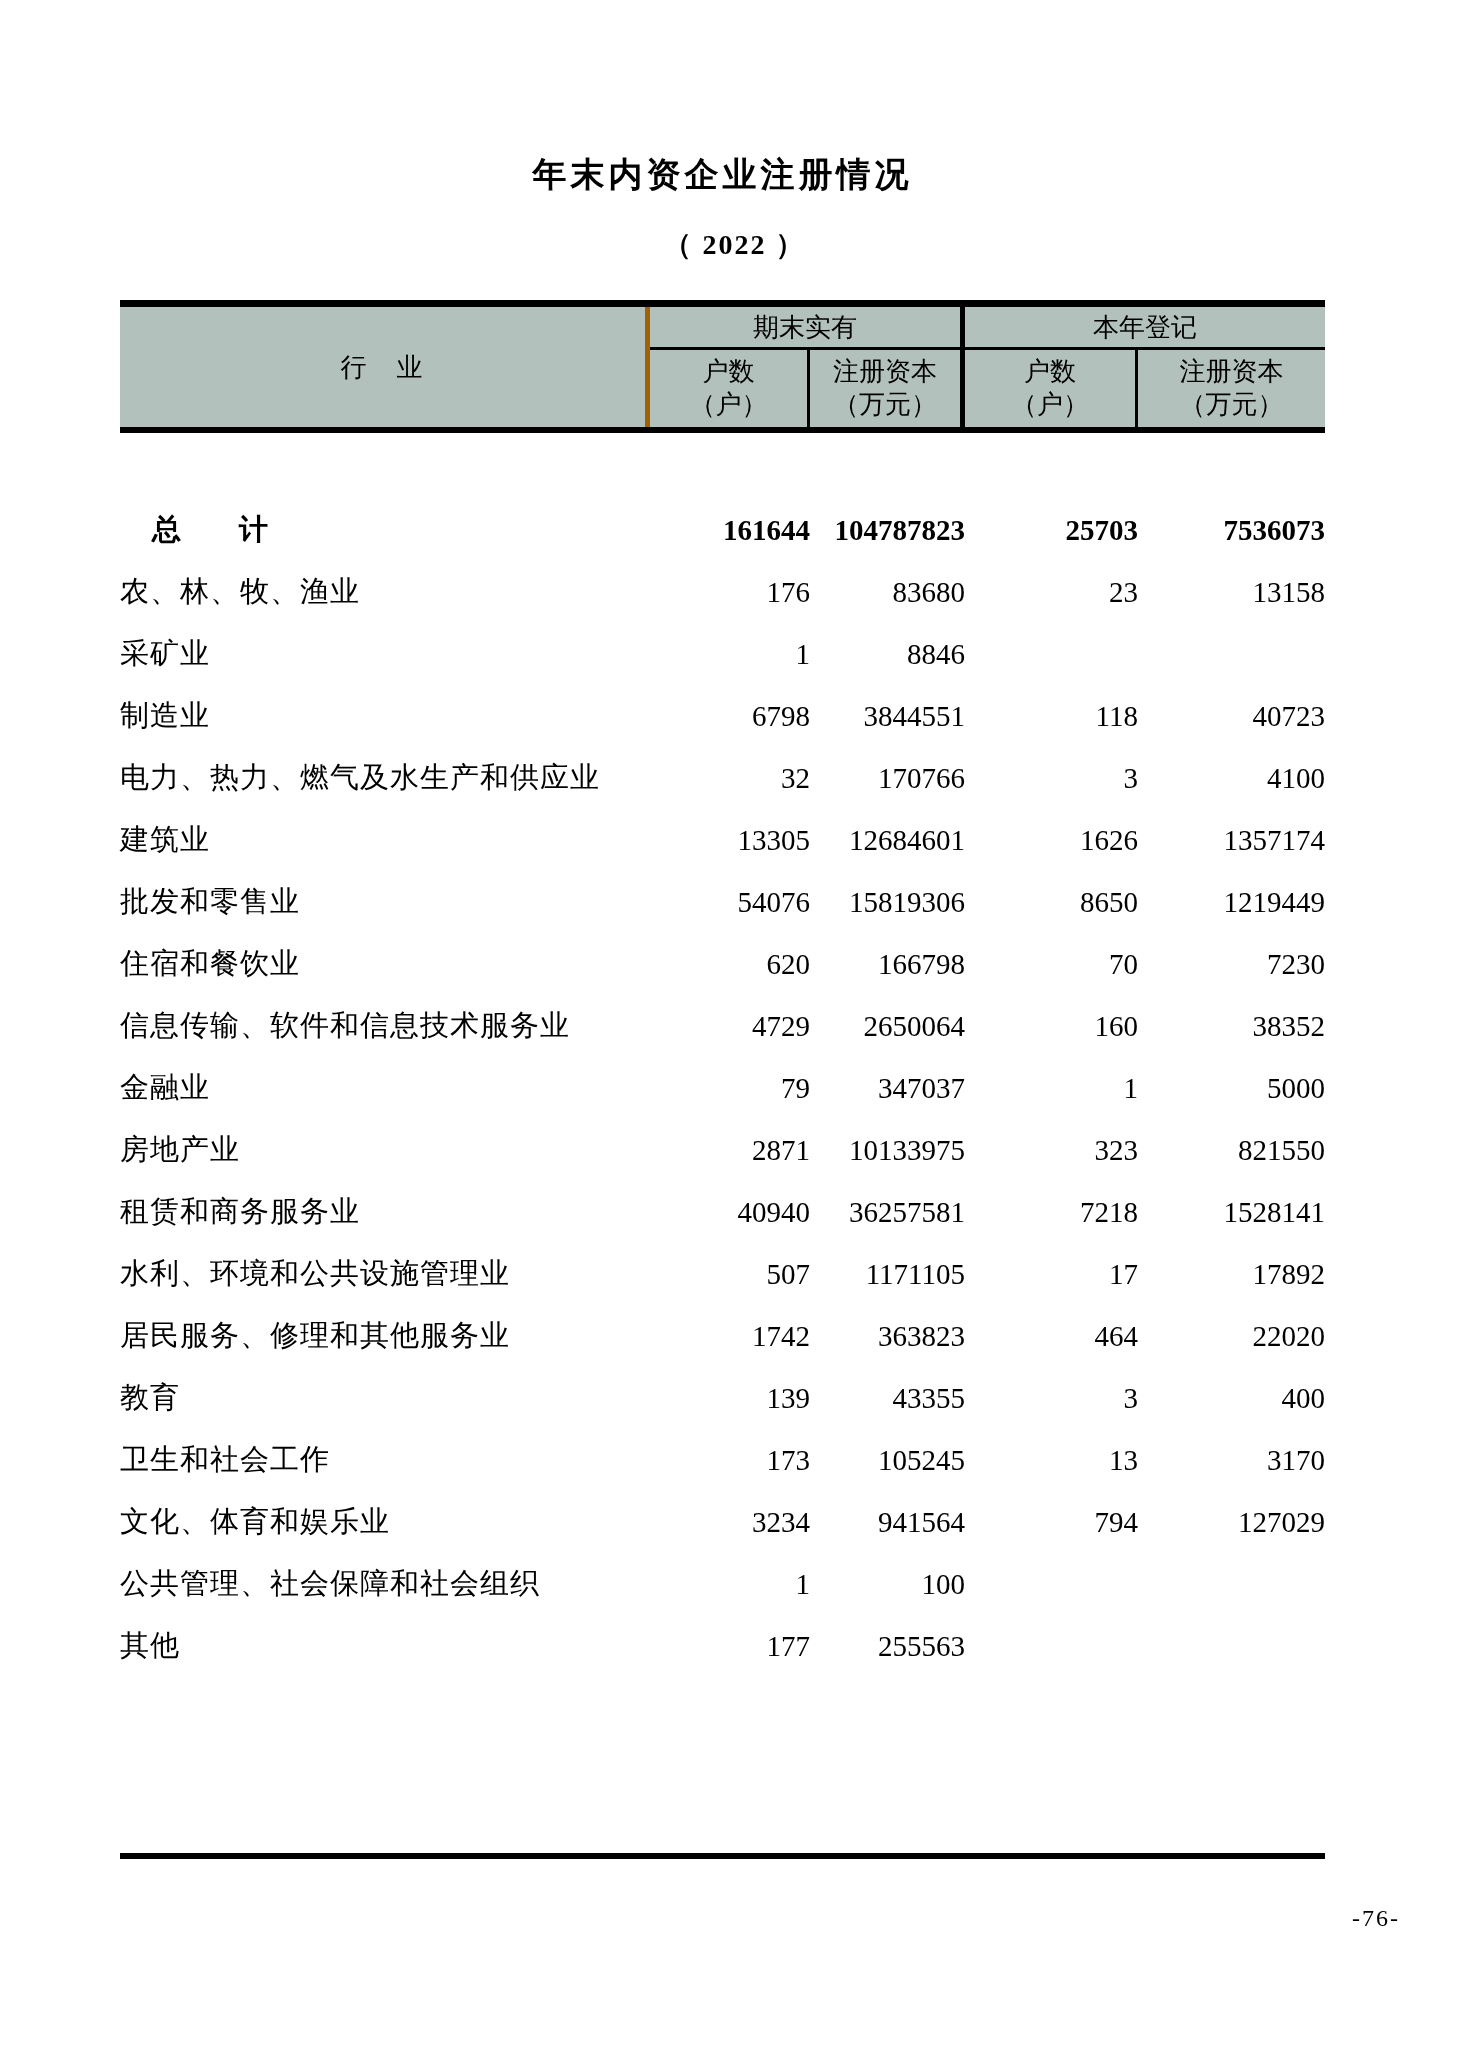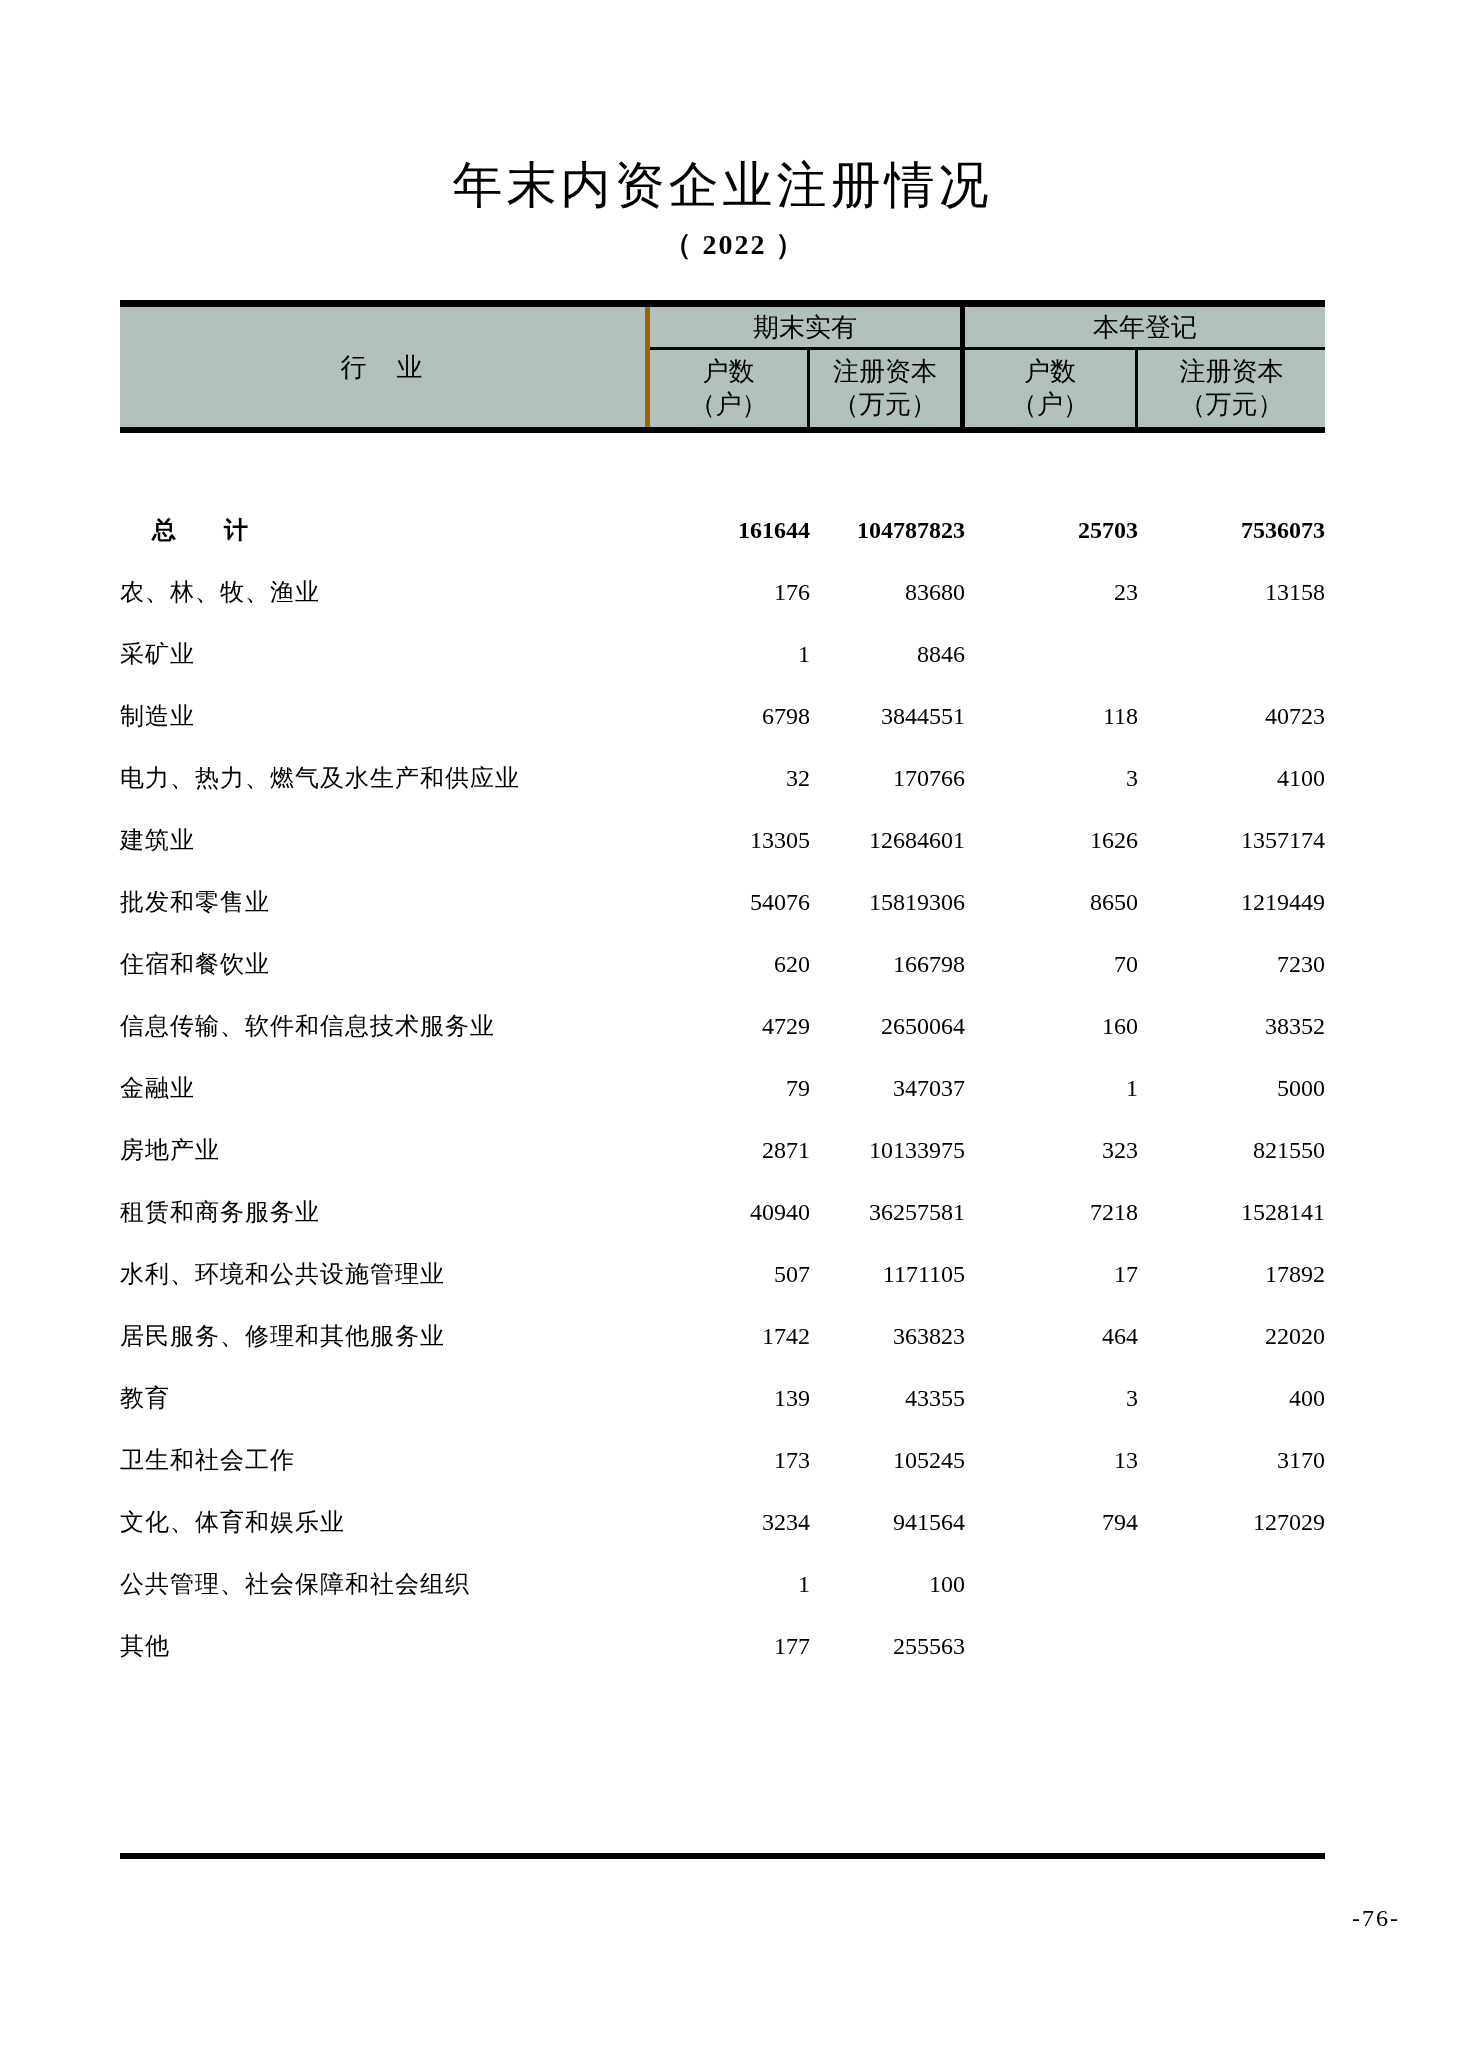--- a/index.html
+++ b/index.html
@@ -10,21 +10,21 @@
     color: #000000;
     position: relative;
     overflow: hidden;
   }
   .sheet { position: absolute; inset: 0; }
 
   
   .doc-title {
     position: absolute; left: 120px; top: 152px; width: 1205px;
     text-align: center;
-    font-size: 50px; font-weight: normal;
+    font-size: 34px; font-weight: bold;
     letter-spacing: 4px;
     white-space: nowrap;
   }
   .doc-subtitle {
     position: absolute; left: 132px; top: 226px; width: 1205px;
     text-align: center;
     font-size: 28px; font-weight: bold;
     letter-spacing: 2px;
   }
 
@@ -59,21 +59,21 @@
 
   
   .tbody-wrap {
     position: absolute; left: 120px; top: 433px; width: 1205px;
     padding-top: 66px;
   }
   table.data {
     width: 1205px;
     border-collapse: collapse;
     table-layout: fixed;
-    font-size: 24px;
+    font-size: 29px;
   }
   table.data col.c1 { width: 530px; }
   table.data col.c2 { width: 160px; }
   table.data col.c3 { width: 155px; }
   table.data col.c4 { width: 173px; }
   table.data col.c5 { width: 187px; }
   table.data td {
     height: 62px;
     padding: 0;
     white-space: nowrap;

